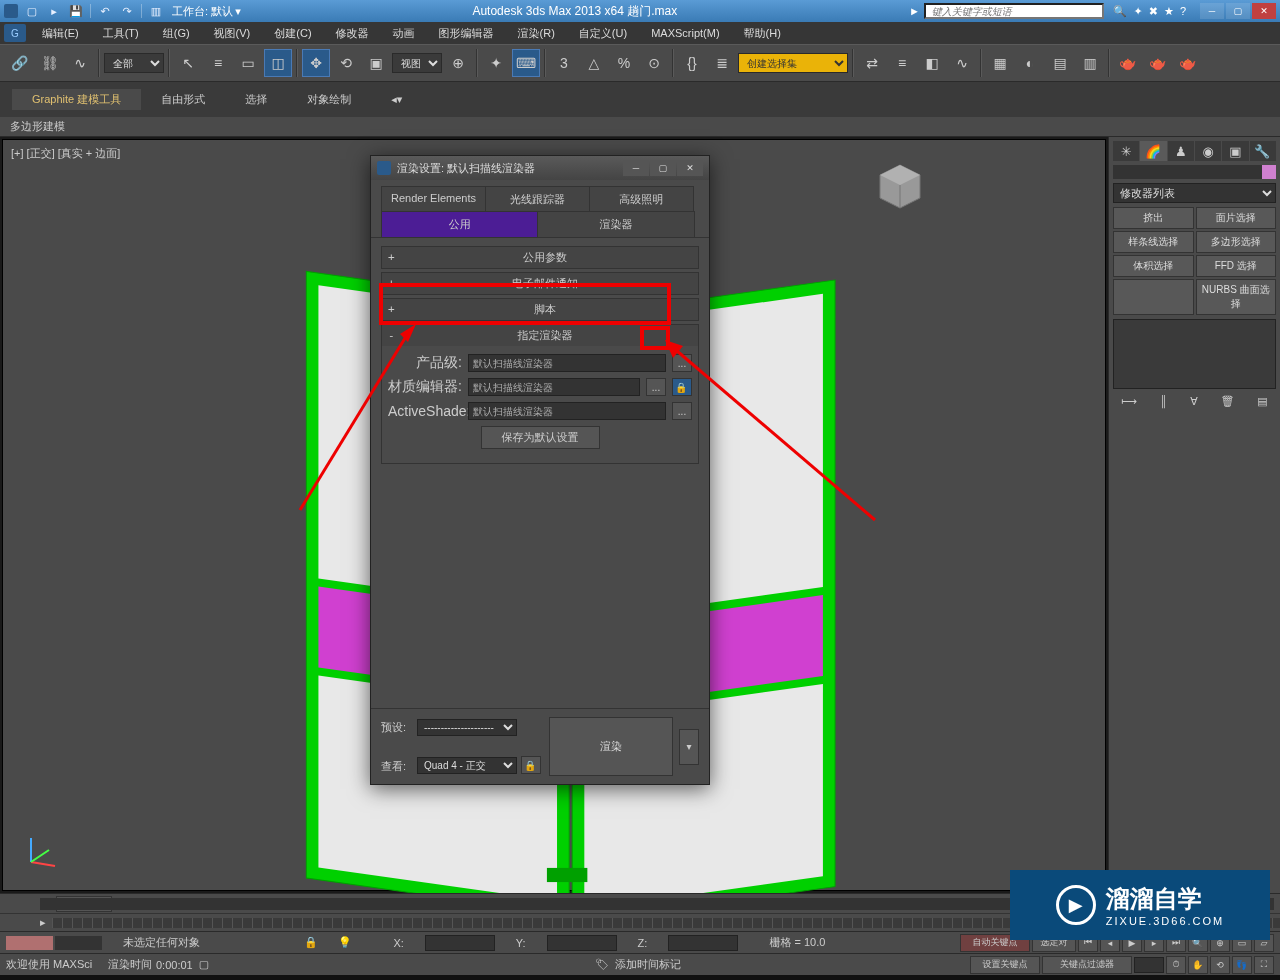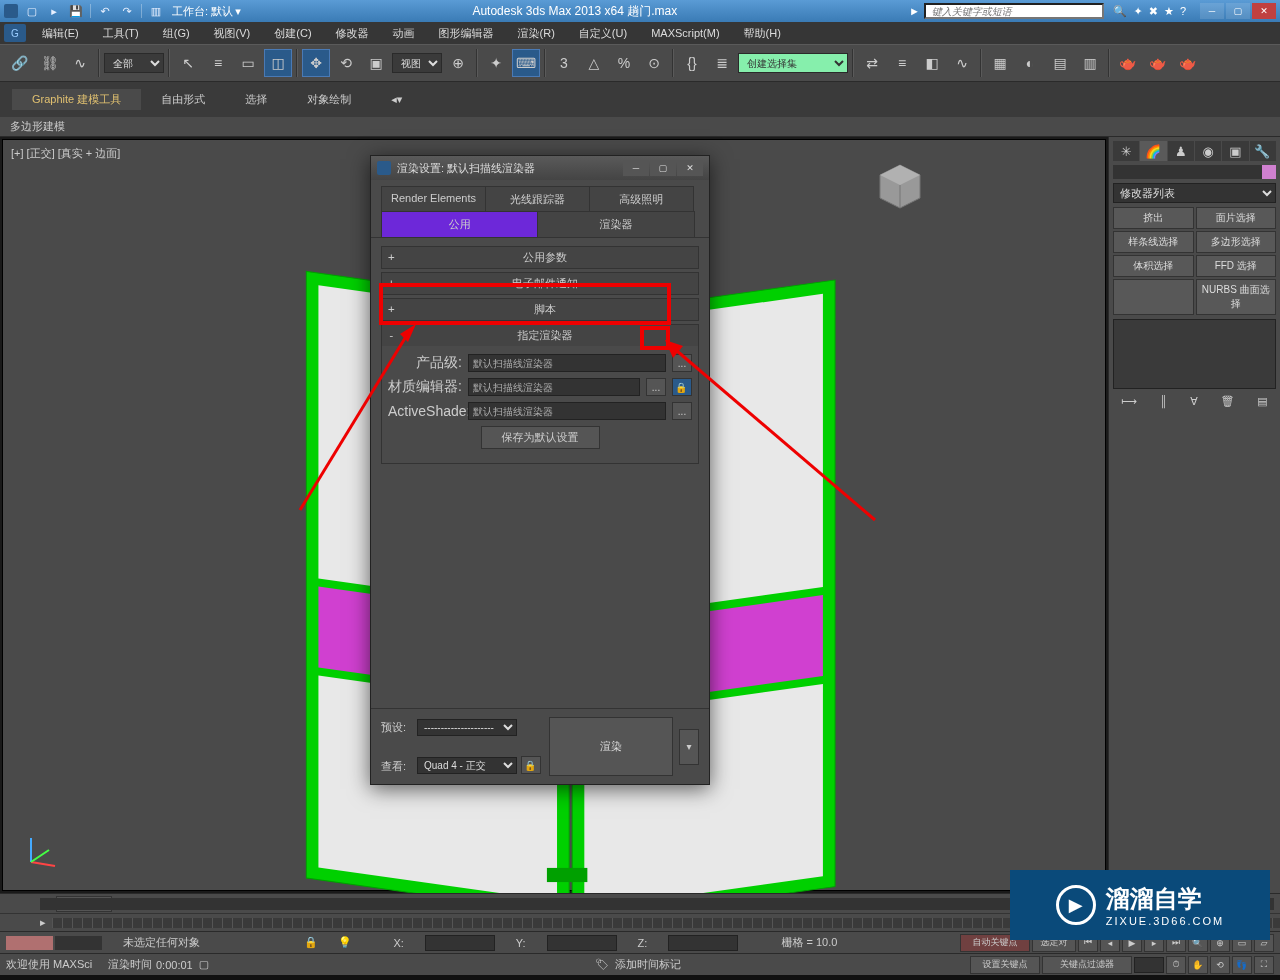--- a/index.html
+++ b/index.html
@@ -56,21 +56,21 @@
 .play-btn{width:20px;height:18px;background:#555;border:1px solid #333;display:flex;align-items:center;justify-content:center;cursor:pointer;font-size:9px}
 .dialog{position:absolute;top:155px;left:370px;width:340px;background:#4a4a4a;border:1px solid #222;box-shadow:0 4px 20px rgba(0,0,0,.6);z-index:100}
 .dlg-title{height:24px;background:linear-gradient(#5a5a5a,#444);display:flex;align-items:center;padding:0 6px;color:#ddd;font-size:11px}
 .dlg-title .dlg-icon{width:14px;height:14px;background:#2a5a8a;border-radius:2px;margin-right:6px}
 .dlg-winbtns{margin-left:auto;display:flex;gap:1px}
 .dlg-winbtns div{width:26px;height:16px;background:#555;display:flex;align-items:center;justify-content:center;cursor:pointer;font-size:9px}
 .dlg-tabs{display:flex;flex-wrap:wrap;border-bottom:1px solid #333;padding:6px 10px 0}
 .dlg-tab{padding:5px 0;text-align:center;color:#ccc;cursor:pointer;font-size:11px;border:1px solid #333;border-bottom:none;margin-right:-1px;background:#444}
 .dlg-tab.row1{width:33%}
 .dlg-tab.row2{width:49.5%;margin-top:-1px}
-.dlg-tab.active{background:#6d28d9;position:relative;z-index:1}
+.dlg-tab.active{background:#4c1d95;position:relative;z-index:1}
 .dlg-body{padding:8px 10px;min-height:470px}
 .rollout{border:1px solid #333;margin-bottom:3px}
 .rollout-hd{background:#444;padding:3px 6px;display:flex;align-items:center;color:#ccc;cursor:pointer;font-size:11px}
 .rollout-hd .exp{width:10px;font-family:monospace}
 .rollout-hd .rt-title{flex:1;text-align:center}
 .rollout-body{padding:8px 6px}
 .fld-row{display:flex;align-items:center;margin-bottom:6px;gap:6px}
 .fld-label{width:74px;text-align:right;color:#ccc;font-size:14px}
 .fld-input{flex:1;background:#333;border:1px solid #222;color:#aaa;padding:2px 4px;height:18px;font-size:10px}
 .fld-btn{width:20px;height:18px;background:#555;border:1px solid #333;display:flex;align-items:center;justify-content:center;cursor:pointer;font-size:10px}
@@ -156,21 +156,21 @@
   <div class="tb-btn">✦</div>
   <div class="tb-btn active">⌨</div>
   <div class="tb-sep"></div>
   <div class="tb-btn">3</div>
   <div class="tb-btn">△</div>
   <div class="tb-btn">%</div>
   <div class="tb-btn">⊙</div>
   <div class="tb-sep"></div>
   <div class="tb-btn">{}</div>
   <div class="tb-btn">≣</div>
-  <select class="tb-sel" style="width:110px;background:#86efac;color:#333"><option>创建选择集</option></select>
+  <select class="tb-sel" style="width:110px;background:#eab308;color:#333"><option>创建选择集</option></select>
   <div class="tb-sep"></div>
   <div class="tb-btn">⇄</div>
   <div class="tb-btn">≡</div>
   <div class="tb-btn">◧</div>
   <div class="tb-btn">∿</div>
   <div class="tb-sep"></div>
   <div class="tb-btn">▦</div>
   <div class="tb-btn">◐</div>
   <div class="tb-btn">▤</div>
   <div class="tb-btn">▥</div>
@@ -274,21 +274,21 @@
   </div>
   <span style="width:160px">未选定任何对象</span>
   <span>🔒</span>
   <span>💡</span>
   <span style="margin-left:20px">X:</span>
     <div class="status-field" style="width:70px"></div>
   <span>Y:</span>
     <div class="status-field" style="width:70px"></div>
   <span>Z:</span>
     <div class="status-field" style="width:70px"></div>
-  <span style="margin-left:22px">栅格 = 10.0</span>
+  <span style="margin-left:10px">栅格 = 10.0</span>
   <div style="margin-left:auto;display:flex;gap:2px;align-items:center">
     <div class="play-btn" style="background:#704040;width:70px">自动关键点</div>
     <div class="play-btn" style="width:44px">选定对</div>
     <div class="play-btn">⏮</div>
     <div class="play-btn">◂</div>
     <div class="play-btn">▶</div>
     <div class="play-btn">▸</div>
     <div class="play-btn">⏭</div>
     <div class="play-btn">🔍</div>
     <div class="play-btn">⊕</div>

